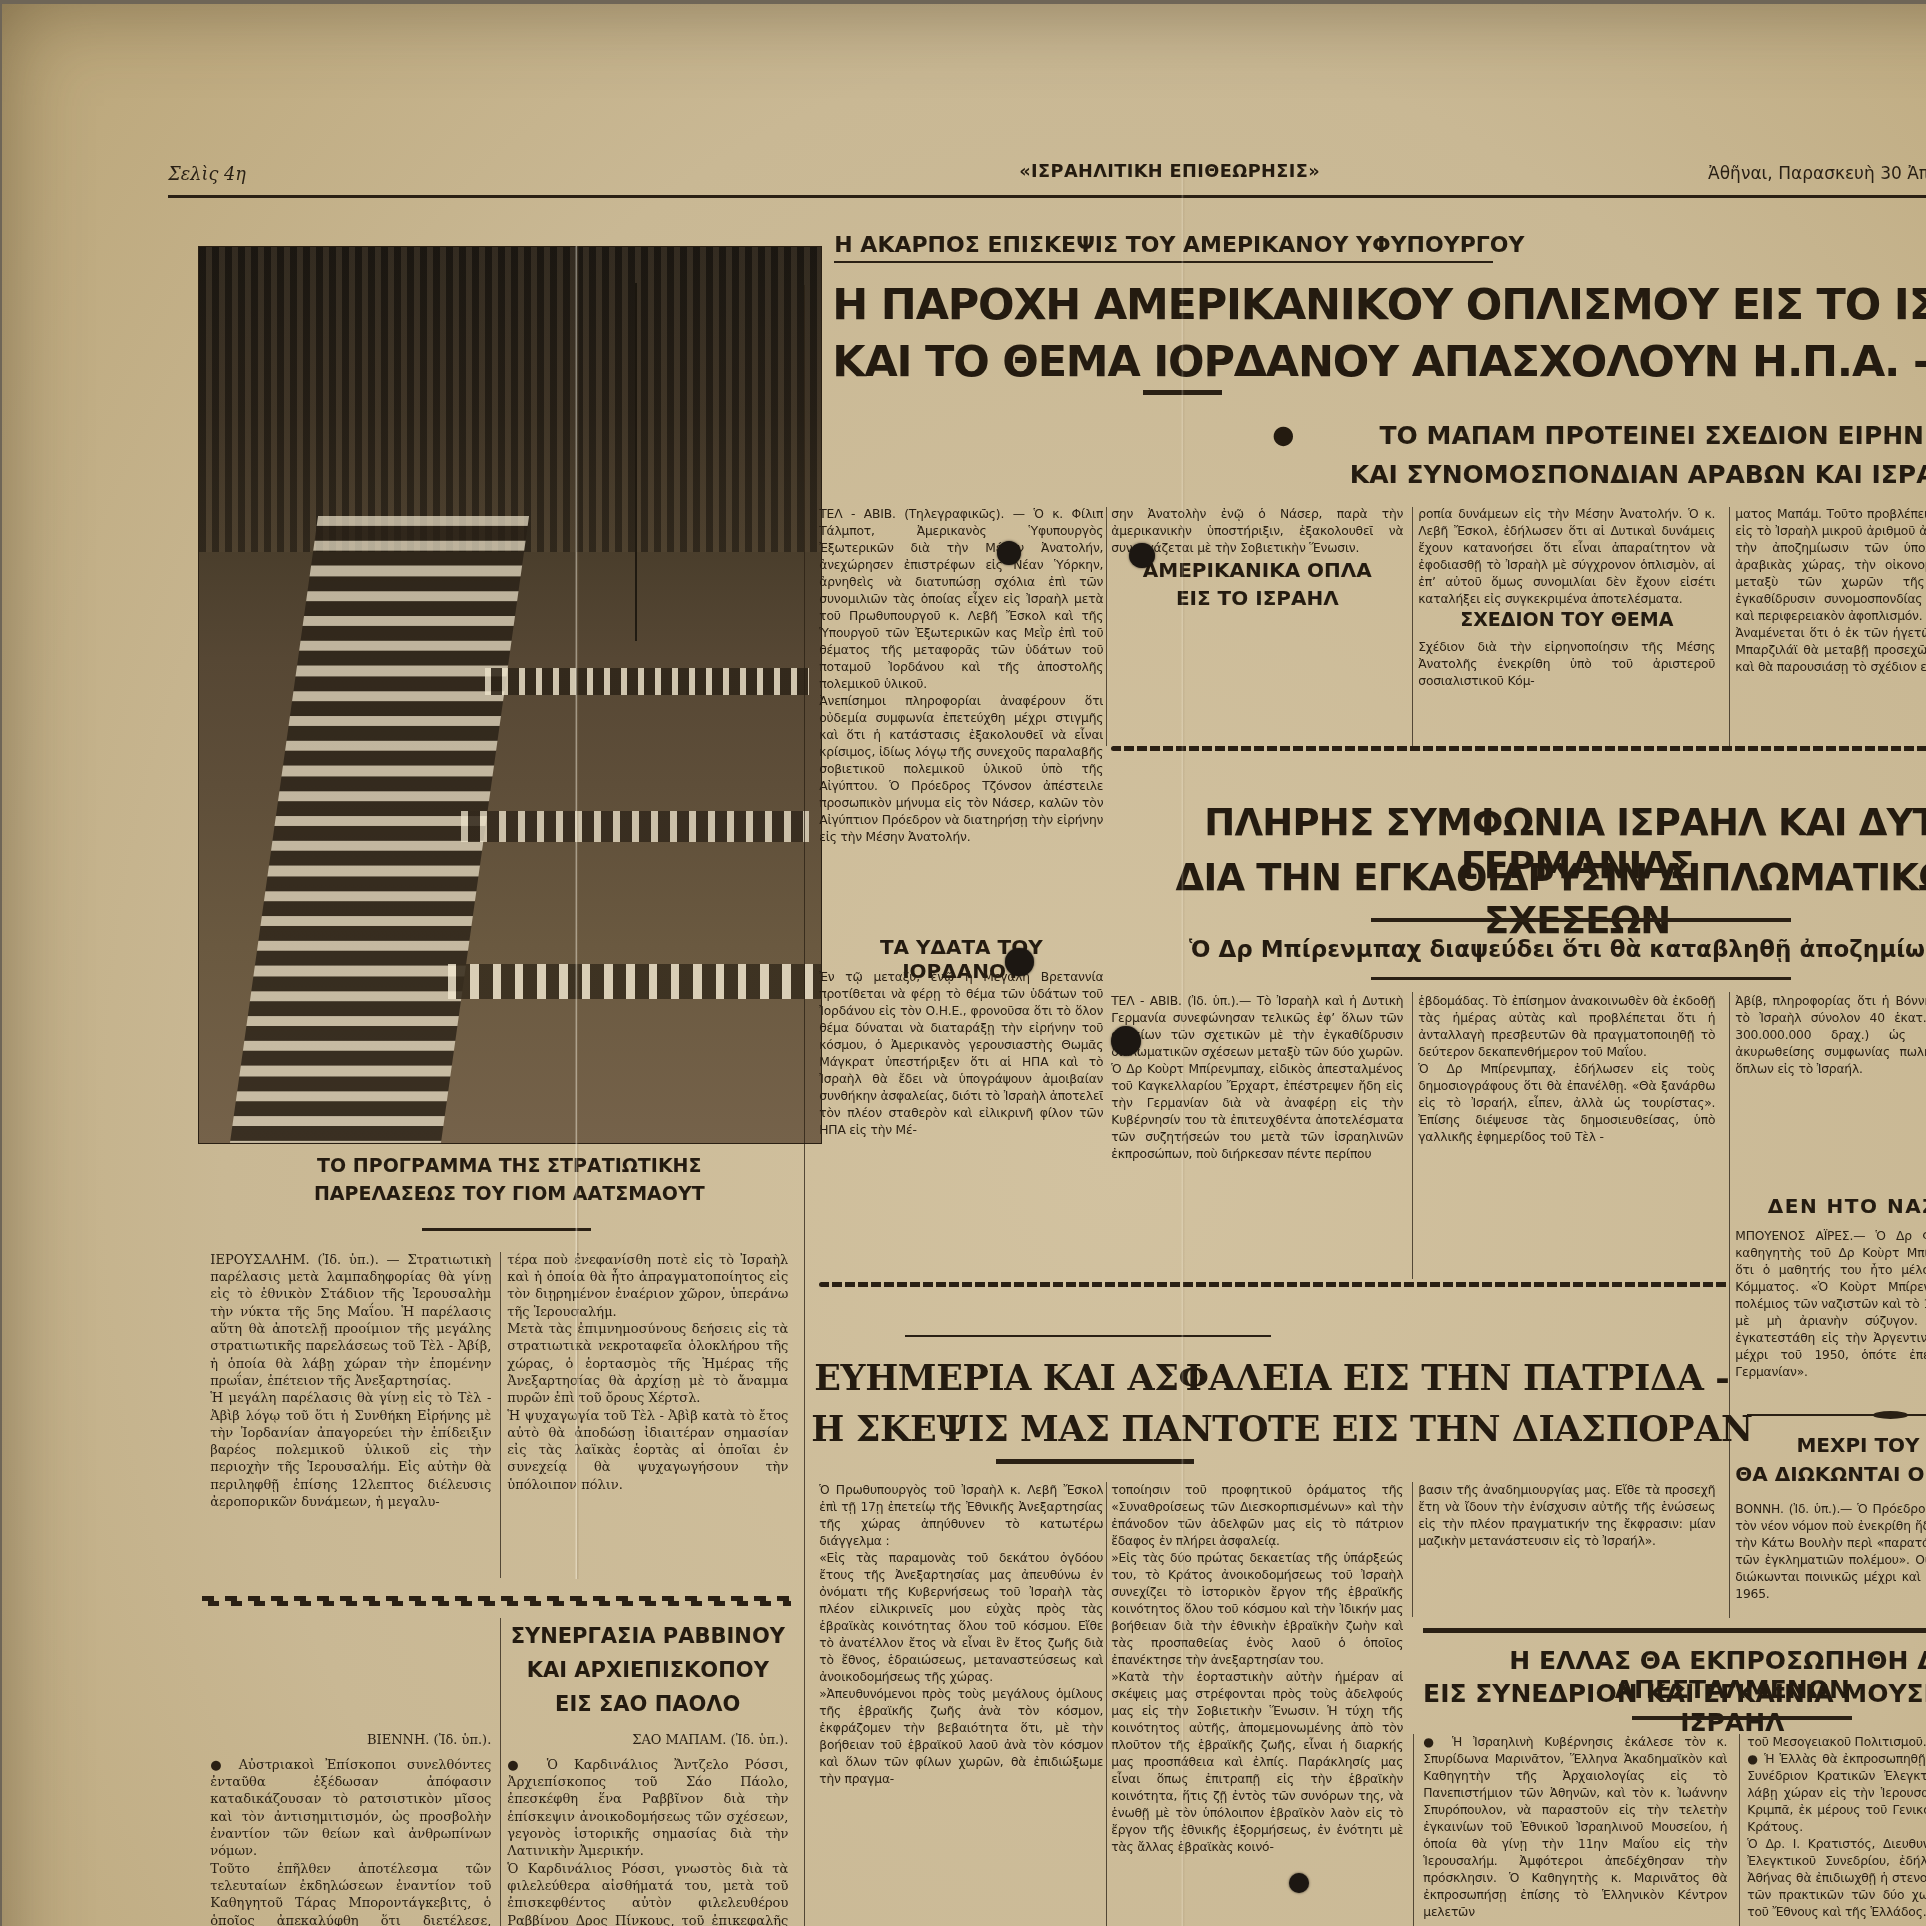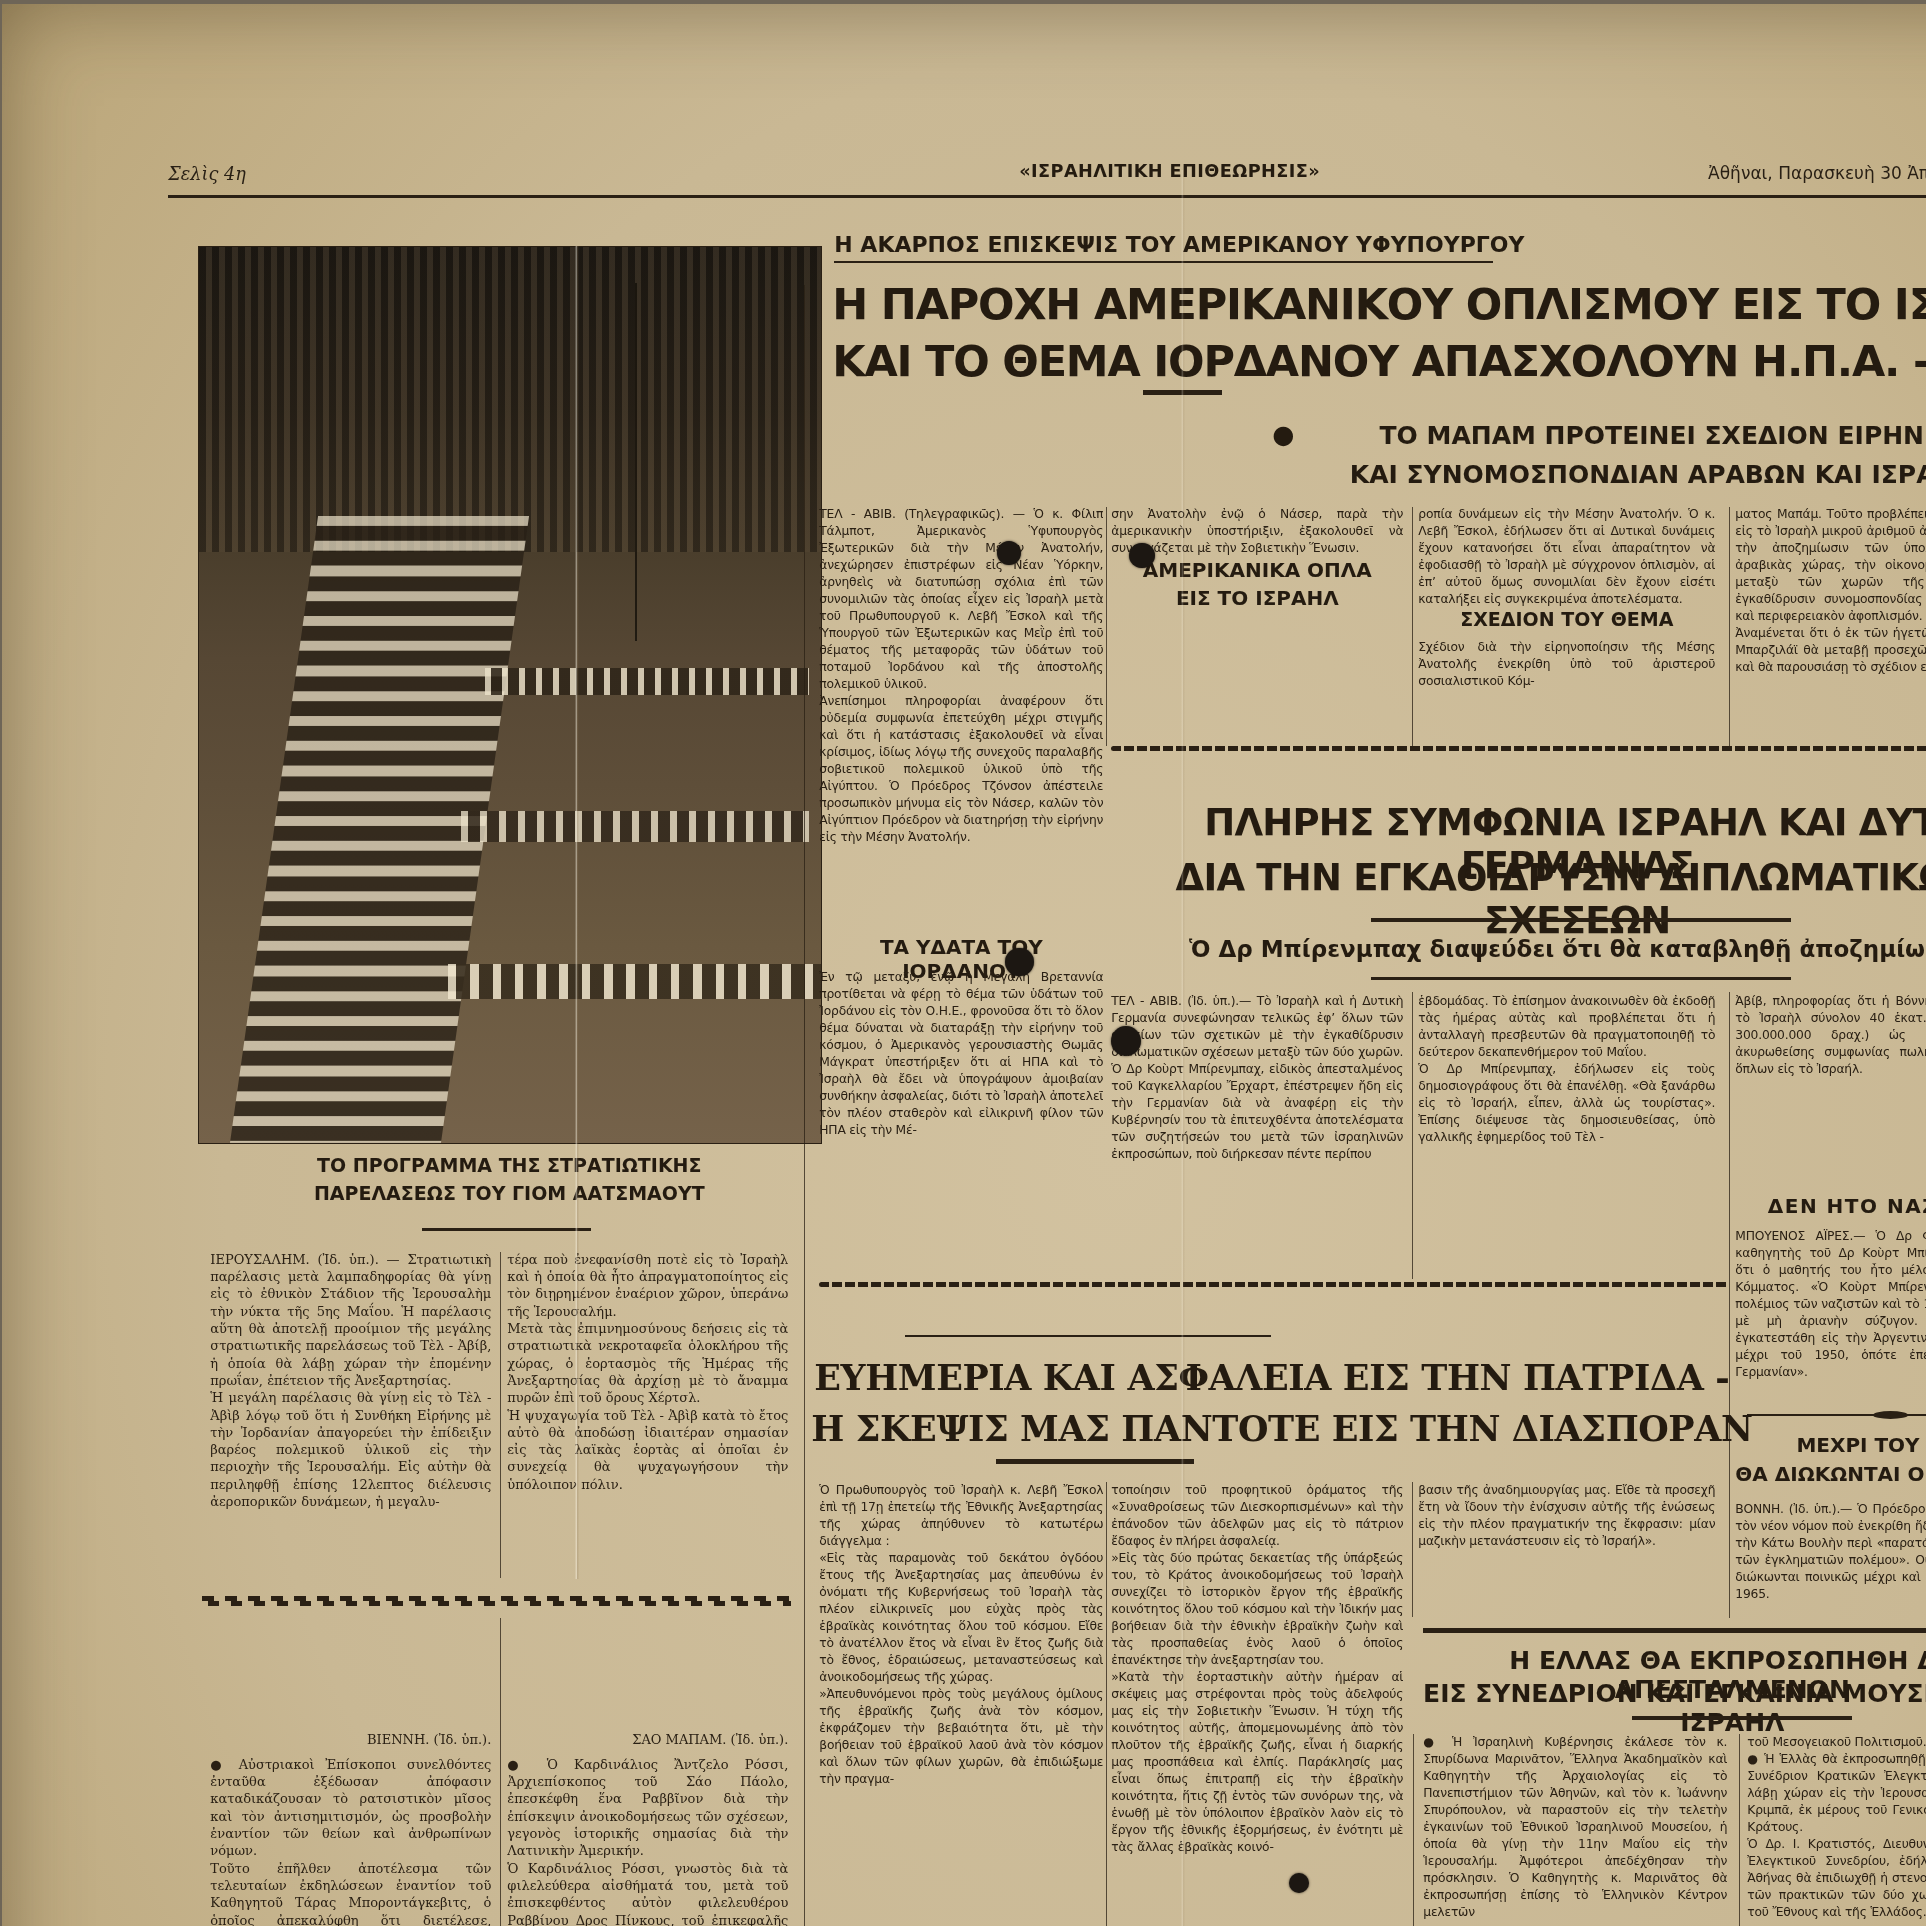--- a/index.html
+++ b/index.html
@@ -126,20 +126,23 @@
 Ἡ ψυχαγωγία τοῦ Τὲλ - Ἀβὶβ κατὰ τὸ ἔτος αὐτὸ θὰ ἀποδώσῃ ἰδιαιτέραν σημασίαν εἰς τὰς λαϊκὰς ἑορτὰς αἱ ὁποῖαι ἐν συνεχείᾳ θὰ ψυχαγωγήσουν τὴν ὑπόλοιπον πόλιν.</div>
 
   <div class="zig" style="left:200px;top:1592px;width:589px;"></div>
   <div class="col ser" style="left:208px;top:1727px;width:281px;height:23px;text-align:right;">ΒΙΕΝΝΗ. (Ἰδ. ὑπ.).</div>
   <div class="col ser" style="left:208px;top:1752px;width:281px;height:508px;">● Αὐστριακοὶ Ἐπίσκοποι συνελθόντες ἐνταῦθα ἐξέδωσαν ἀπόφασιν καταδικάζουσαν τὸ ρατσιστικὸν μῖσος καὶ τὸν ἀντισημιτισμόν, ὡς προσβολὴν ἐναντίον τῶν θείων καὶ ἀνθρωπίνων νόμων.
 Τοῦτο ἐπῆλθεν ἀποτέλεσμα τῶν τελευταίων ἐκδηλώσεων ἐναντίον τοῦ Καθηγητοῦ Τάρας Μποροντάγκεβιτς, ὁ ὁποῖος ἀπεκαλύφθη ὅτι διετέλεσε, προπολεμικῶς, μέλος τοῦ ναζιστικοῦ Κόμματος.
 Τὸ κείμενον τῆς ἀποφάσεως τῶν ἐπισκόπων ἐπεδόθη προσωπικῶς ὑπὸ τοῦ Ἀρχιεπισκόπου τῆς Βιέννης, Δρος Ἀκιμπὰ Ἀϊζενμπεργκ, κατὰ τὴν ἐπίσκεψίν του εἰς τὸ μέγαρον τῶν Καρδιναλίων.
 Ἐν τῷ μεταξύ, ἄγνωστοι διέρρηξαν ὁπλοπωλεῖον εἰς μίαν τῶν πλέον πυκνοκατῳκημένων συνοικιῶν τῆς πόλεως, καὶ ἀφῄρεσαν πέντε αὐτόματα πιστόλια καὶ περίπου 1300 σφαίρας, ἀφήσαντες σημείωμα εἰς τὸ ὁποῖον ἀνεγράφετο: «Εἴμεθα εἰς τὸ πλευρὸν τοῦ Μποροντάγκεβιτς, μὲ τὸ ὅπλον ἀνὰ χεῖρας».
 Ὑπογραφὴ «SA καὶ SS».</div>
 
+  <div class="subhd" style="left:505px;top:1615px;width:281px;font-size:21px;line-height:34px;white-space:pre-line;">ΣΥΝΕΡΓΑΣΙΑ ΡΑΒΒΙΝΟΥ
+ΚΑΙ ΑΡΧΙΕΠΙΣΚΟΠΟΥ
+ΕΙΣ ΣΑΟ ΠΑΟΛΟ</div>
   <div class="col ser" style="left:505px;top:1727px;width:281px;height:23px;text-align:right;">ΣΑΟ ΜΑΠΑΜ. (Ἰδ. ὑπ.).</div>
   <div class="col ser" style="left:505px;top:1752px;width:281px;height:1181px;">● Ὁ Καρδινάλιος Ἄντζελο Ρόσσι, Ἀρχιεπίσκοπος τοῦ Σάο Πάολο, ἐπεσκέφθη ἕνα Ραββῖνον διὰ τὴν ἐπίσκεψιν ἀνοικοδομήσεως τῶν σχέσεων, γεγονὸς ἱστορικῆς σημασίας διὰ τὴν Λατινικὴν Ἀμερικήν.
 Ὁ Καρδινάλιος Ρόσσι, γνωστὸς διὰ τὰ φιλελεύθερα αἰσθήματά του, μετὰ τοῦ ἐπισκεφθέντος αὐτὸν φιλελευθέρου Ραββίνου Δρος Πίνκους, τοῦ ἐπικεφαλῆς ἰδιωτικῆς, ἐπεσκέφθησαν τὴν Ἑβραϊκὴν Γραμματείαν καὶ ἕνα ἀνώτερον ἀξιωματοῦχον τῆς Ρωμαιο - Καθολικῆς ἐκκλησίας.
 Ὑπὸ ἐπομένην, ἀντιπρόσωποι τοῦ Συμβουλίου τῶν Χριστιανο - Ἑβραϊκῶν «Ἀδελφοτήτων», ἀποτελουμένου ὑπὸ πέντε καὶ ἡμίσεος ἑκατομμυρίων τακτικῶν Θρησκευμάτων — Ἑβραίων, Καθολικῶν καὶ Διαμαρτυρομένων — ἐπεσκέφθησαν τὸν Καρδινάλιον Ρόσσι καὶ τοῦ προσέφεραν τὸ δίτομον ἔργον τοῦ Λοὲβ Φυσικιστῶν «Οἱ Ἑβραῖοι», τὸ ὁποῖον ἀναφέρεται εἰς τὰς σχέσεις τῶν δύο θρησκευμάτων.
 «Ὅπως ἀνέφερον τρεῖς Ἑβραῖοι οἱ ὁποῖοι ἐπεδίωξαν νὰ ἐκλεγοῦν εἰς τὸ δημοτικὸν συμβούλιον ὑπὸ τὴν σημαίαν τοῦ Ριζοσπαστικοῦ Κόμματος, ἀπέτυχον.</div>
 
   <div class="vr" style="left:802px;top:281px;height:2654px;"></div>
   <div class="vr" style="left:498px;top:1248px;height:326px;"></div>
   <div class="vr" style="left:498px;top:1614px;height:1317px;"></div>
   <div class="vr" style="left:1104px;top:503px;height:239px;"></div>

